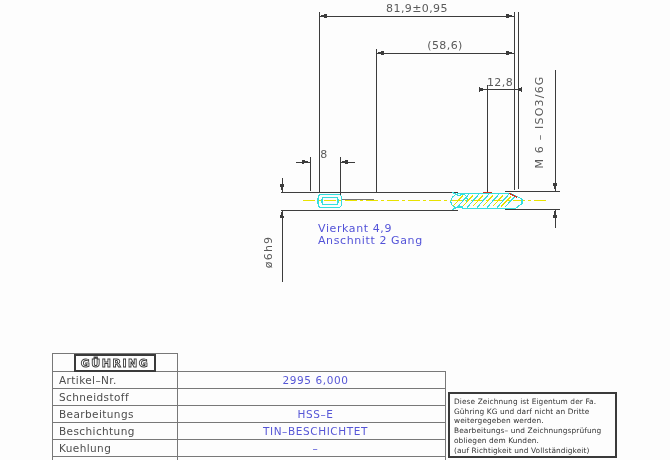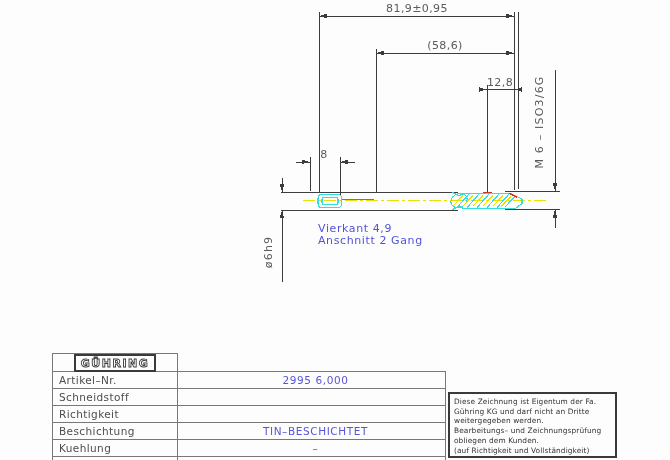--- a/index.html
+++ b/index.html
@@ -140,21 +140,22 @@
     </div>
 
     <div class="t-row">
       <span class="t-label">Artikel–Nr.</span>
       <span class="t-value">2995 6,000</span>
     </div>
     <div class="t-row">
       <span class="t-label">Schneidstoff</span>
     </div>
     <div class="t-row">
-      <span class="t-label">Richtigkeit</span>
+      <span class="t-label">Bearbeitungs</span>
+      <span class="t-value">HSS–E</span>
     </div>
     <div class="t-row">
       <span class="t-label">Beschichtung</span>
       <span class="t-value">TIN–BESCHICHTET</span>
     </div>
     <div class="t-row">
       <span class="t-label">Kuehlung</span>
       <span class="t-value">–</span>
     </div>
     <div class="t-row">

